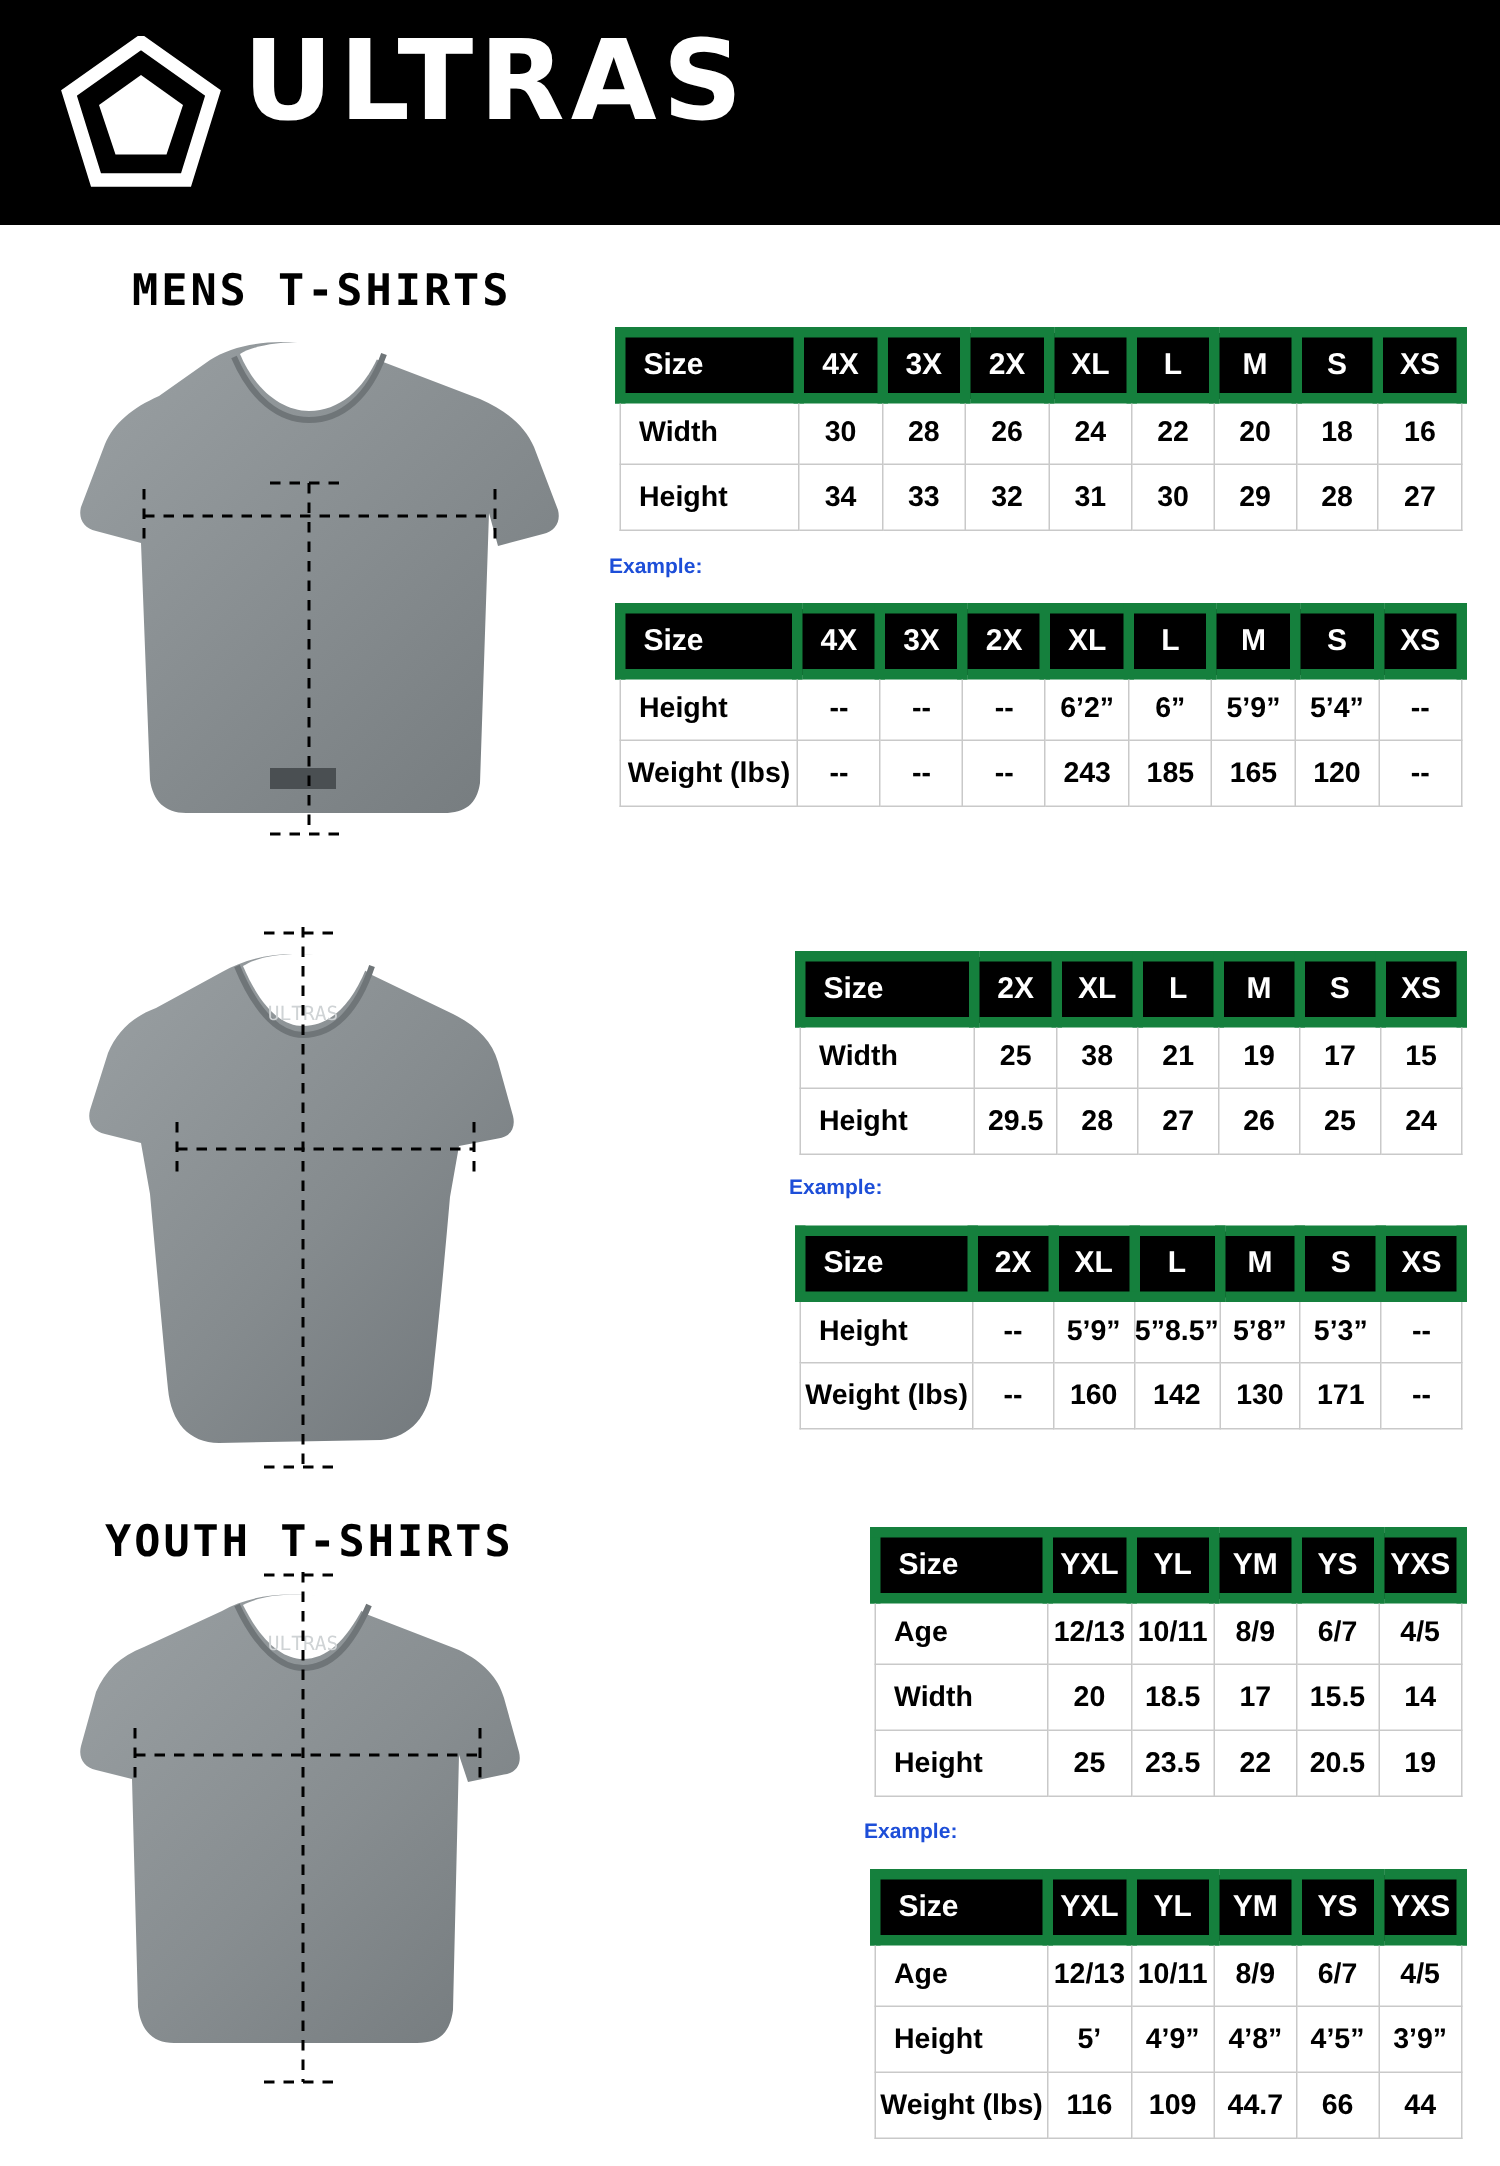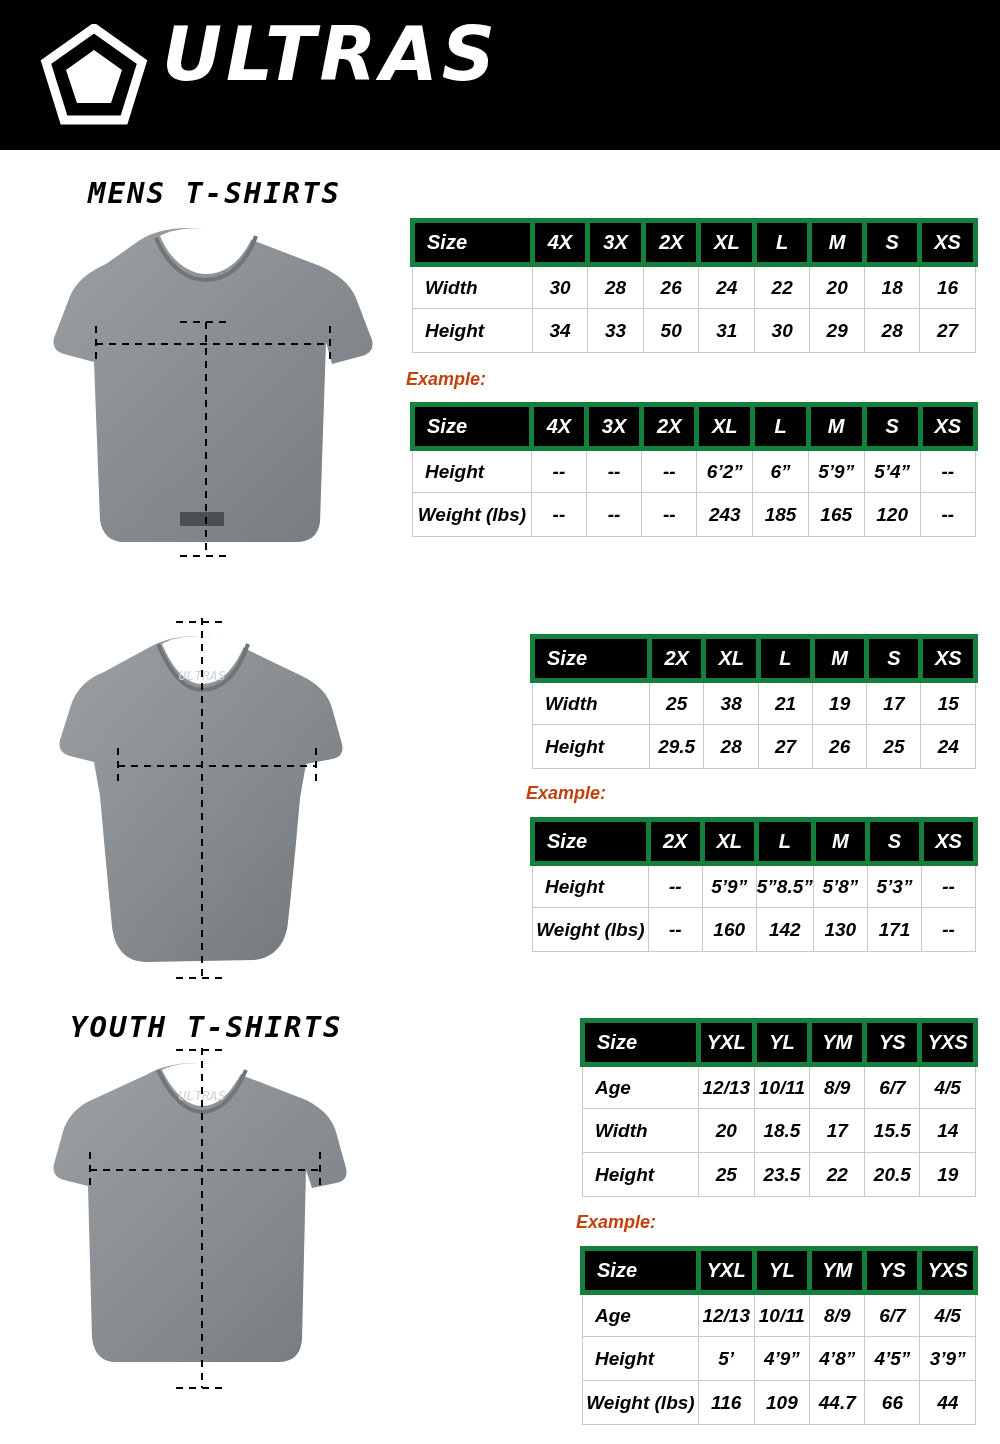--- a/index.html
+++ b/index.html
@@ -7,21 +7,20 @@
     margin: 0; padding: 0;
     background: #ffffff;
     font-family: "Liberation Sans", sans-serif;
   }
   .page {
     position: relative;
     width: 1000px;
     height: 1444px;
     overflow: hidden;
     background: #ffffff;
-    font-style: italic;
   }
 
   
   .header {
     position: absolute;
     left: 0; top: 0;
     width: 1000px; height: 150px;
     background: #000000;
   }
   .brand-wrap {
@@ -77,40 +76,40 @@
     text-align: center;
     font-size: 19px;
     font-weight: bold;
     color: #000000;
     padding: 0;
     height: 44px;
   }
   .tbl thead th {
     background: #000000;
     color: #ffffff;
-    border: 5px solid #15803d;
+    border: 7px solid #15803d;
     font-size: 20px;
   }
   .tbl .rowhead {
     text-align: left;
     padding-left: 12px;
   }
   .tbl thead th.rowhead { text-align: left; padding-left: 12px; }
   .small-cell { font-size: 15px; }
   .wt-label {
     text-align: left;
     padding-left: 12px;
     font-size: 16px;
     line-height: 17px;
   }
   .example-label {
     position: absolute;
-    font-size: 18px;
+    font-size: 14px;
     font-weight: bold;
-    color: #c2410c;
+    color: #1d4ed8;
   }
 </style>
 </head>
 <body>
 
 <div class="page">
 
   <div class="header">
     <div class="brand-wrap">
       <span class="logo-mark">
@@ -179,21 +178,21 @@
         <td>24</td>
         <td>22</td>
         <td>20</td>
         <td>18</td>
         <td>16</td>
       </tr>
       <tr>
         <td class="rowhead">Height</td>
         <td>34</td>
         <td>33</td>
-        <td>50</td>
+        <td>32</td>
         <td>31</td>
         <td>30</td>
         <td>29</td>
         <td>28</td>
         <td>27</td>
       </tr>
     </tbody>
   </table>
 
   <div class="example-label" style="left:406px; top:369px;">Example:</div>

